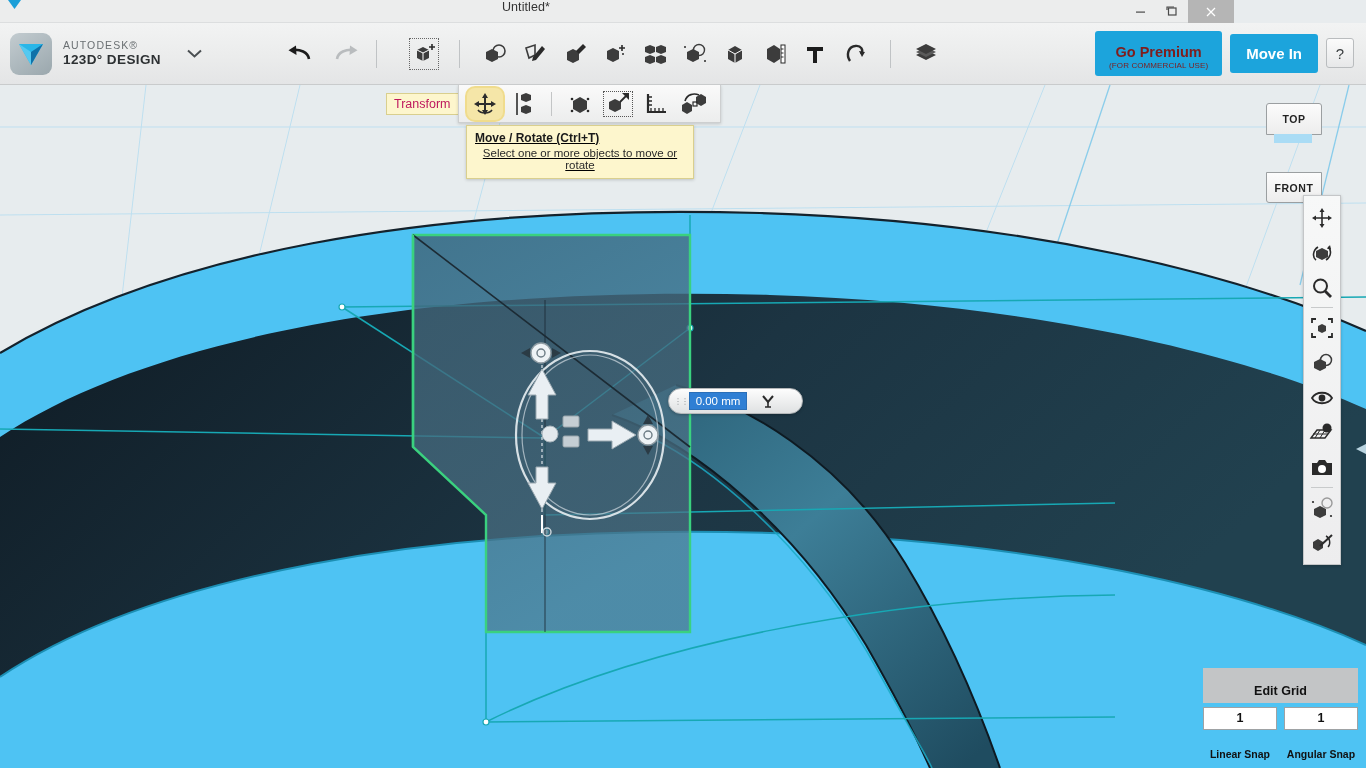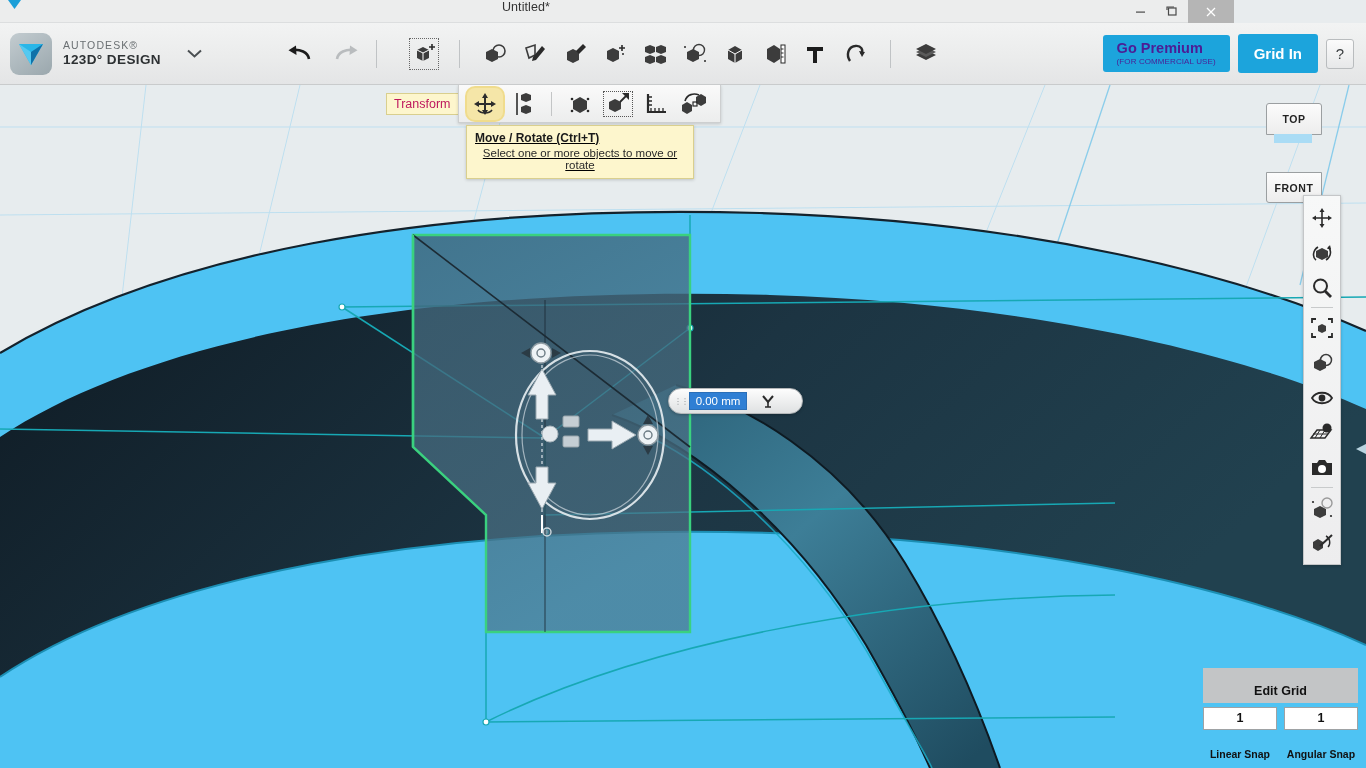--- a/index.html
+++ b/index.html
@@ -53,22 +53,22 @@
 
   .tools { display: flex; align-items: center; gap: 2px; margin-left: 14px; }
   .tool {
     width: 38px; height: 40px; display: flex; align-items: center; justify-content: center;
     border-radius: 3px;
   }
   .tool.dotted-sel { outline: 1px dotted #666; outline-offset: -5px; }
 
   .right-actions { margin-left: auto; display: flex; align-items: center; gap: 8px; padding-right: 12px; }
   .btn-premium {
-    background: #1ca4dc; color: #4c1d95; border-radius: 3px; padding: 6px 14px 5px;
-    line-height: 1.05;
+    background: #1ca4dc; color: #7f1d1d; border-radius: 3px; padding: 14px 14px 5px;
+    text-align: center; line-height: 1.05;
   }
   .btn-premium .l1 { font-size: 14.5px; font-weight: bold; }
   .btn-premium .l2 { font-size: 8px; letter-spacing: .1px; margin-top: 2px; }
   .btn-signin {
     background: #1ca4dc; color: #fff; border-radius: 3px;
     font-size: 15px; font-weight: bold; padding: 11px 16px;
   }
   .btn-help {
     width: 28px; height: 30px; border: 1px solid #b9bcbe; border-radius: 3px;
     background: linear-gradient(#fbfbfb,#e7e8e9);
@@ -327,21 +327,21 @@
           <path d="M4,8 L14,3 L24,8 L14,13 Z" fill="#3c3c3c"></path>
         </svg>
       </div>
     </div>
 
     <div class="right-actions">
       <div class="btn-premium">
         <div class="l1">Go Premium</div>
         <div class="l2">(FOR COMMERCIAL USE)</div>
       </div>
-      <div class="btn-signin">Grid In</div>
+      <div class="btn-signin">Move In</div>
       <div class="btn-help">?</div>
     </div>
   </div>
 
   <div class="canvas">
 
     <svg width="1366" height="683" viewBox="0 0 1366 683">
       <defs>
         <linearGradient id="gDark" x1="0" y1="0" x2="1" y2="0.3">
           <stop offset="0%" stop-color="#0f1b24"></stop>

